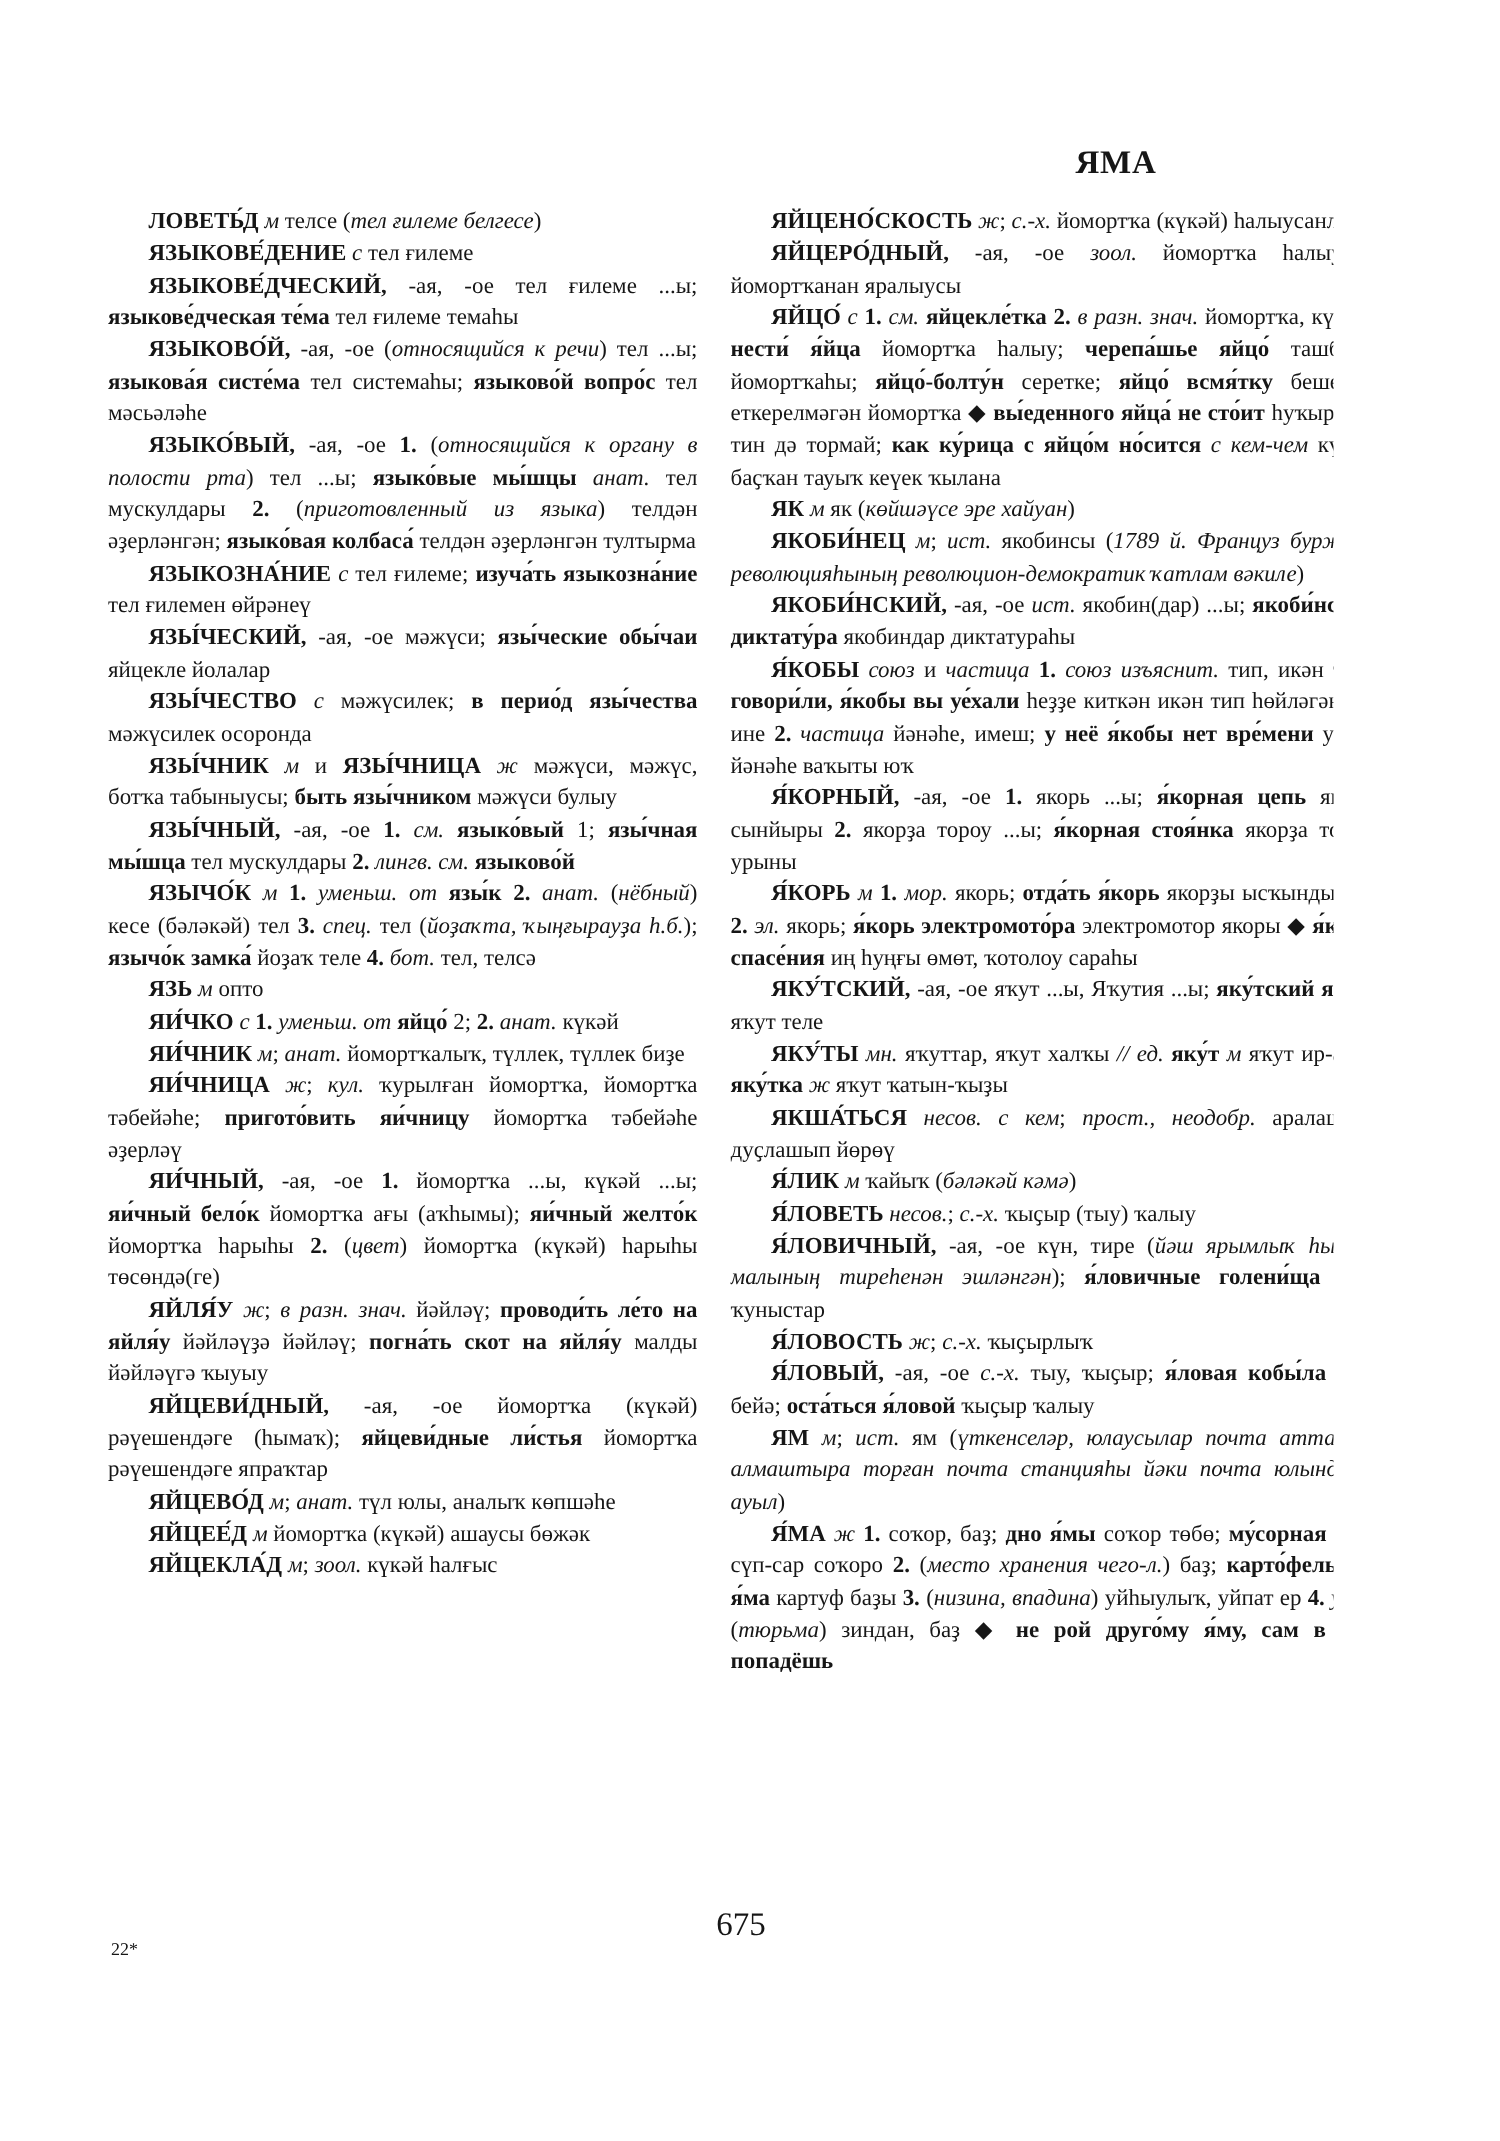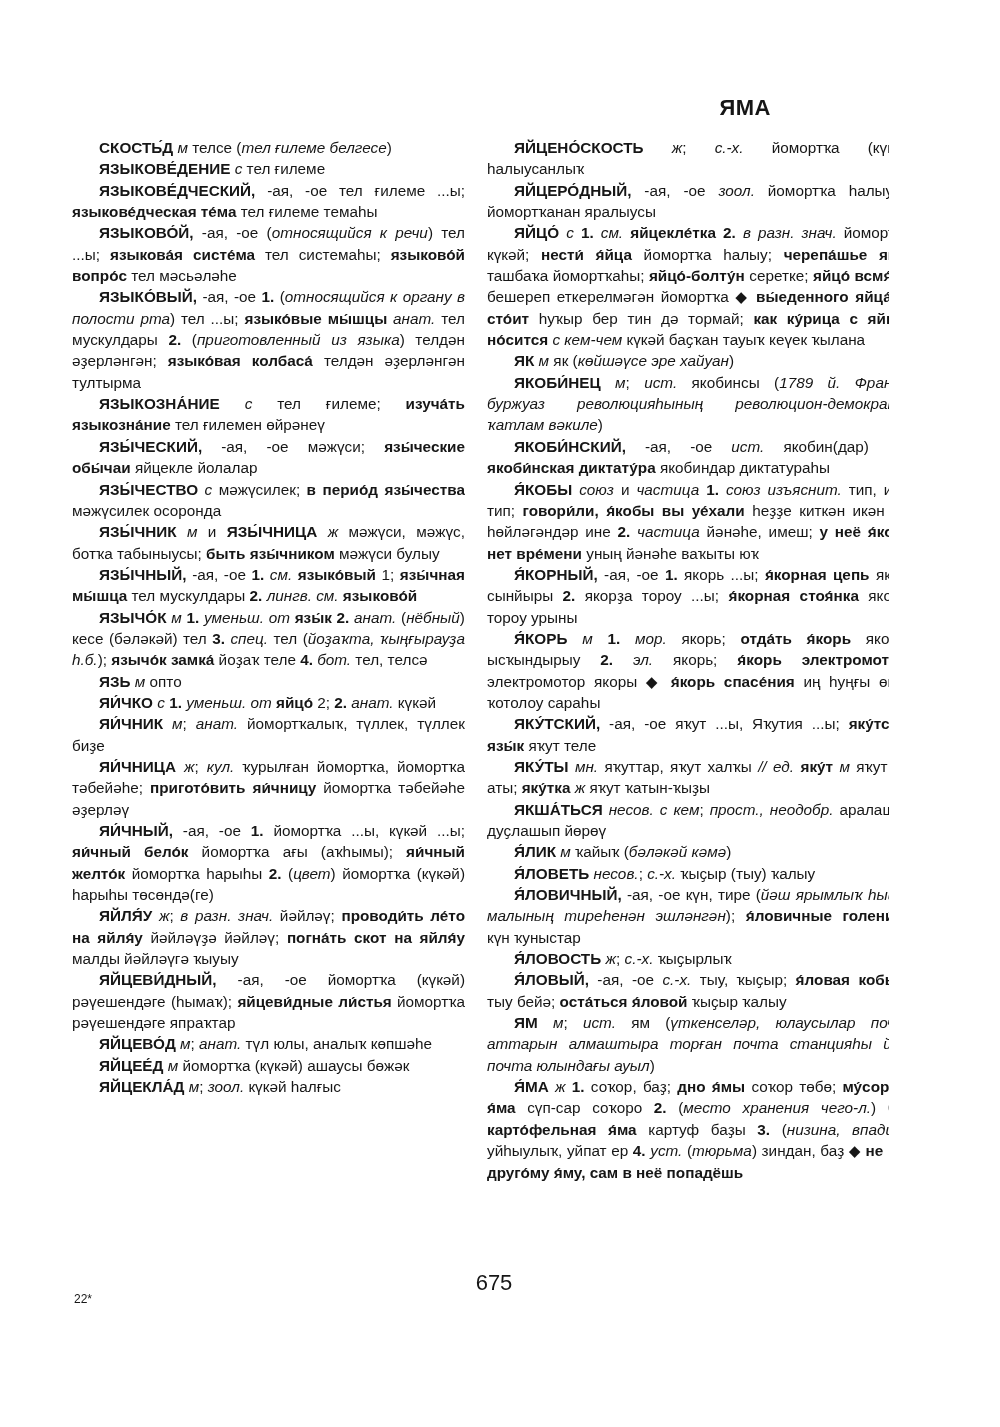--- a/index.html
+++ b/index.html
@@ -1,21 +1,21 @@
 <!DOCTYPE html>
 <html lang="ru"><head>
 <meta charset="utf-8">
 <style>
   html,body{margin:0;padding:0;background:#ffffff;}
   .page{
     position:relative;
     width:889px;height:1427px;
     background:#ffffff;
     color:#161616;
-    font-family:Liberation Sans, sans-serif;
+    font-family:Liberation Serif, serif;
     overflow:hidden;
   }
   .running-head{
     position:absolute;top:95px;right:118px;
     font-weight:bold;font-size:22px;letter-spacing:0.5px;
   }
   .columns{
     position:absolute;top:137px;left:72px;
     width:844px;height:1150px;
     display:flex;gap:22px;
@@ -43,21 +43,21 @@
   }
 </style>
 </head>
 <body>
 
 <div class="page" style="background: rgb(255, 255, 255); color: rgb(22, 22, 22);">
   <div class="running-head">ЯМА</div>
 
   <div class="columns">
     <div class="column col-left" id="col-left">
-        <p class="entry"><span class="r-b">СКОСТЬ́Д </span><span class="r-i">м </span><span class="r-n">телсе (</span><span class="r-i">тел ғилеме белгесе</span><span class="r-n">)</span></p>
+        <p class="entry"><span class="r-b">ЛОВЕТЬ́Д </span><span class="r-i">м </span><span class="r-n">телсе (</span><span class="r-i">тел ғилеме белгесе</span><span class="r-n">)</span></p>
         <p class="entry"><span class="r-b">ЯЗЫКОВЕ́ДЕНИЕ </span><span class="r-i">с </span><span class="r-n">тел ғилеме</span></p>
         <p class="entry"><span class="r-b">ЯЗЫКОВЕ́ДЧЕСКИЙ, </span><span class="r-n">-ая, -ое тел ғилеме ...ы; </span><span class="r-b">языкове́дческая те́ма </span><span class="r-n">тел ғилеме темаһы</span></p>
         <p class="entry"><span class="r-b">ЯЗЫКОВО́Й, </span><span class="r-n">-ая, -ое (</span><span class="r-i">относящийся к речи</span><span class="r-n">) тел ...ы; </span><span class="r-b">языкова́я систе́ма </span><span class="r-n">тел системаһы; </span><span class="r-b">языково́й вопро́с </span><span class="r-n">тел мәсьәләһе</span></p>
         <p class="entry"><span class="r-b">ЯЗЫКО́ВЫЙ, </span><span class="r-n">-ая, -ое </span><span class="r-b">1. </span><span class="r-n">(</span><span class="r-i">относящийся к органу в полости рта</span><span class="r-n">) тел ...ы; </span><span class="r-b">языко́вые мы́шцы </span><span class="r-i">анат. </span><span class="r-n">тел мускулдары </span><span class="r-b">2. </span><span class="r-n">(</span><span class="r-i">приготовленный из языка</span><span class="r-n">) телдән әҙерләнгән; </span><span class="r-b">языко́вая колбаса́ </span><span class="r-n">телдән әҙерләнгән тултырма</span></p>
         <p class="entry"><span class="r-b">ЯЗЫКОЗНА́НИЕ </span><span class="r-i">с </span><span class="r-n">тел ғилеме; </span><span class="r-b">изуча́ть языкозна́ние </span><span class="r-n">тел ғилемен өйрәнеү</span></p>
         <p class="entry"><span class="r-b">ЯЗЫ́ЧЕСКИЙ, </span><span class="r-n">-ая, -ое мәжүси; </span><span class="r-b">язы́ческие обы́чаи </span><span class="r-n">яйцекле йолалар</span></p>
         <p class="entry"><span class="r-b">ЯЗЫ́ЧЕСТВО </span><span class="r-i">с </span><span class="r-n">мәжүсилек; </span><span class="r-b">в перио́д язы́чества </span><span class="r-n">мәжүсилек осоронда</span></p>
         <p class="entry"><span class="r-b">ЯЗЫ́ЧНИК </span><span class="r-i">м </span><span class="r-n">и </span><span class="r-b">ЯЗЫ́ЧНИЦА </span><span class="r-i">ж </span><span class="r-n">мәжүси, мәжүс, ботҡа табыныусы; </span><span class="r-b">быть язы́чником </span><span class="r-n">мәжүси булыу</span></p>
         <p class="entry"><span class="r-b">ЯЗЫ́ЧНЫЙ, </span><span class="r-n">-ая, -ое </span><span class="r-b">1. </span><span class="r-i">см. </span><span class="r-b">языко́вый </span><span class="r-n">1; </span><span class="r-b">язы́чная мы́шца </span><span class="r-n">тел мускулдары </span><span class="r-b">2. </span><span class="r-i">лингв. см. </span><span class="r-b">языково́й</span></p>
         <p class="entry"><span class="r-b">ЯЗЫЧО́К </span><span class="r-i">м </span><span class="r-b">1. </span><span class="r-i">уменьш. от </span><span class="r-b">язы́к 2. </span><span class="r-i">анат. </span><span class="r-n">(</span><span class="r-i">нёбный</span><span class="r-n">) кесе (бәләкәй) тел </span><span class="r-b">3. </span><span class="r-i">спец. </span><span class="r-n">тел (</span><span class="r-i">йоҙаҡта, ҡыңғырауҙа һ.б.</span><span class="r-n">); </span><span class="r-b">язычо́к замка́ </span><span class="r-n">йоҙаҡ теле </span><span class="r-b">4. </span><span class="r-i">бот. </span><span class="r-n">тел, телсә</span></p>

